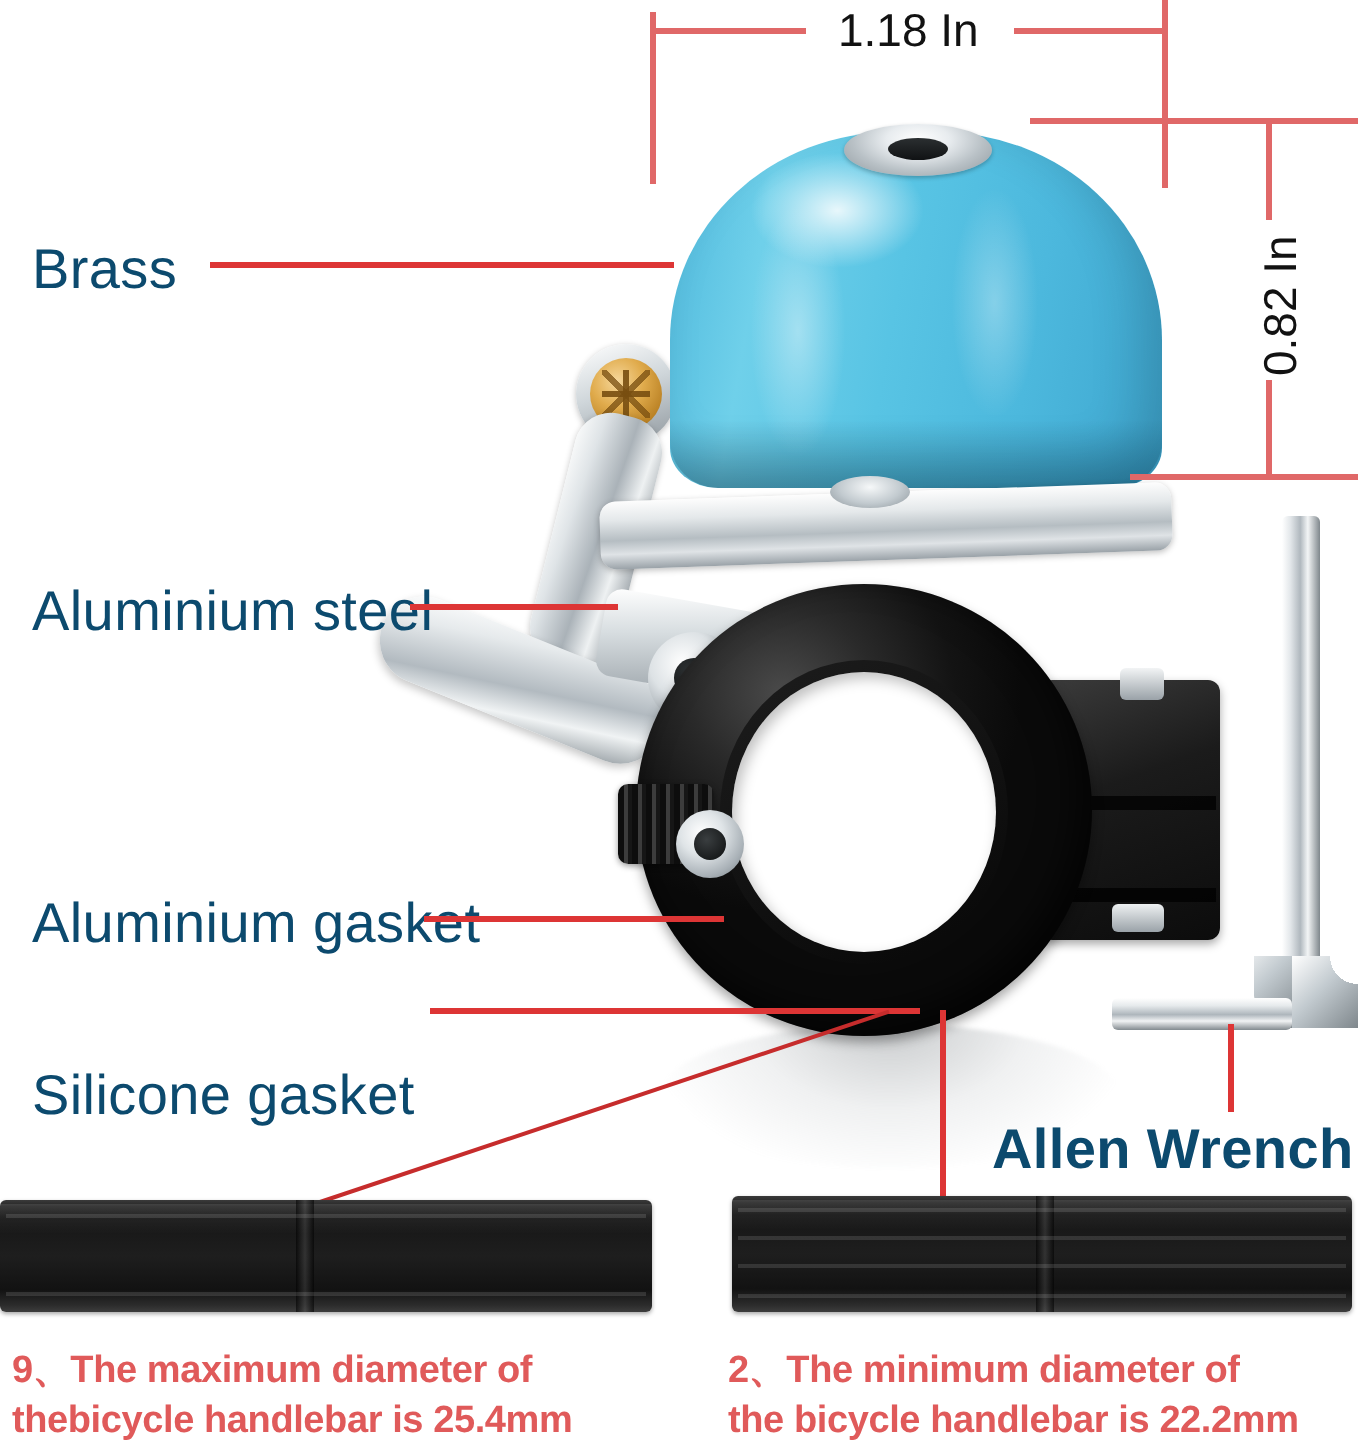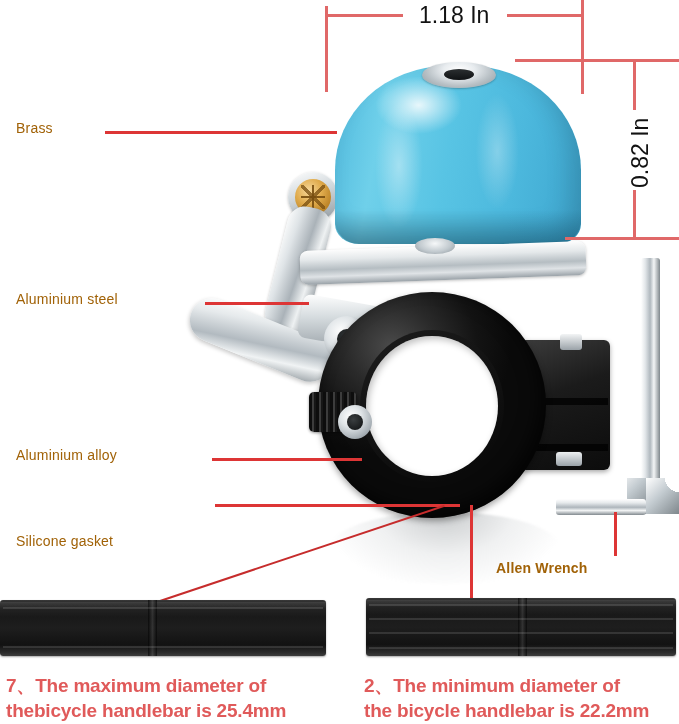--- a/index.html
+++ b/index.html
@@ -13,23 +13,23 @@
     height: 724px;
     background: #ffffff;
     overflow: hidden;
     font-family: "Liberation Sans", sans-serif;
     -webkit-font-smoothing: antialiased;
   }
 
   
   .callout-label {
     position: absolute;
-    color: #a16207;
+    color: #0c4a6e;
     font-family: "Liberation Sans", sans-serif;
-    font-size: 14px;
+    font-size: 28px;
     font-weight: 400;
     letter-spacing: 0.2px;
     white-space: nowrap;
     line-height: 1;
   }
 
   
   .dim-label {
     position: absolute;
     color: #121212;
@@ -426,21 +426,21 @@
   <div class="dim-v" style="left:633px; top:59px;  height:51px;"></div>
   <div class="dim-v" style="left:633px; top:190px; height:50px;"></div>
   <div class="dim-label vertical" style="left:629px; top:188px;">0.82 In</div>
 
   <div class="callout-label" style="left:16px; top:121px;">Brass</div>
   <div class="leader-h" style="left:105px; top:131px; width:232px;"></div>
 
   <div class="callout-label" style="left:16px; top:292px;">Aluminium steel</div>
   <div class="leader-h" style="left:205px; top:302px; width:104px;"></div>
 
-  <div class="callout-label" style="left:16px; top:448px;">Aluminium alloy</div>
+  <div class="callout-label" style="left:16px; top:448px;">Aluminium gasket</div>
   <div class="leader-h" style="left:212px; top:458px; width:150px;"></div>
 
   <div class="callout-label" style="left:16px; top:494px;margin-top:40px;">Silicone gasket</div>
   <div class="leader-h" style="left:215px; top:504px; width:245px;"></div>
 
   <div class="leader-diag" style="left:160px; top:600px; width:300px; transform: rotate(-18.5deg);"></div>
 
   <div class="leader-v" style="left:470px; top:505px; height:96px;"></div>
 
   <div class="callout-label" style="left:496px; top:561px;font-weight:bold;">Allen Wrench</div>
@@ -455,18 +455,18 @@
 
   <div class="strip" style="left:366px; top:598px; width:310px; height:58px;">
     <div class="gloss"></div>
     <div class="seam" style="left:152px"></div>
     <div class="ridge" style="top:6px"></div>
     <div class="ridge" style="top:20px"></div>
     <div class="ridge" style="top:34px"></div>
     <div class="ridge" style="top:49px"></div>
   </div>
 
-  <div class="note" style="left:6px; top:673px;">7、The maximum diameter of
+  <div class="note" style="left:6px; top:673px;">9、The maximum diameter of
 thebicycle handlebar is 25.4mm</div>
   <div class="note" style="left:364px; top:673px;">2、The minimum diameter of
 the bicycle handlebar is 22.2mm</div>
 
 </div>
 
 </body></html>

